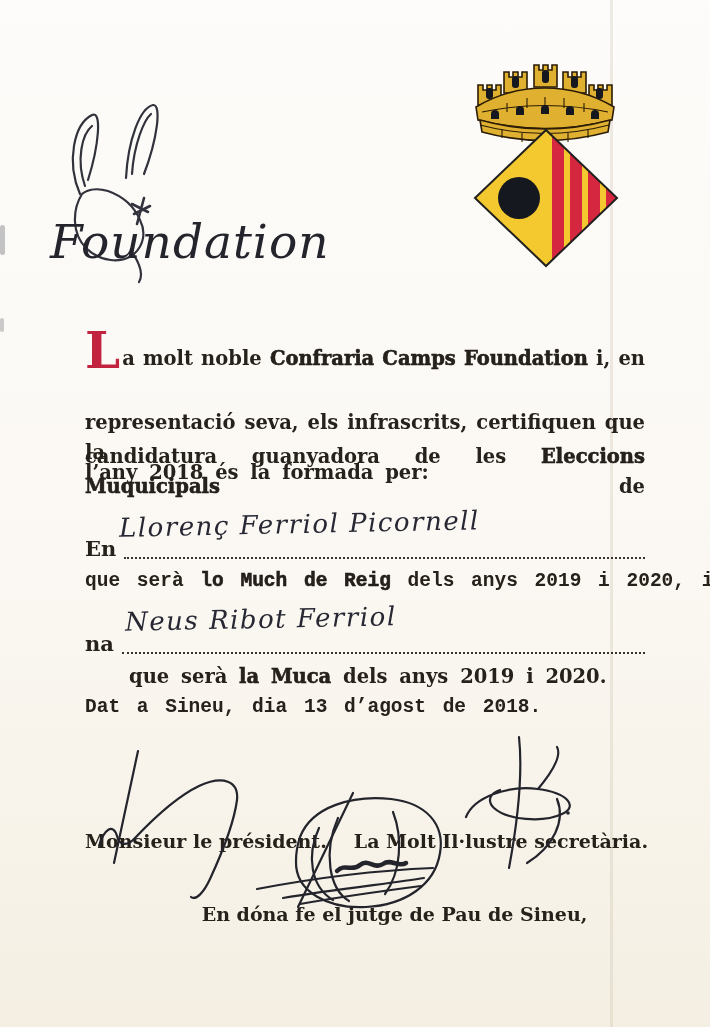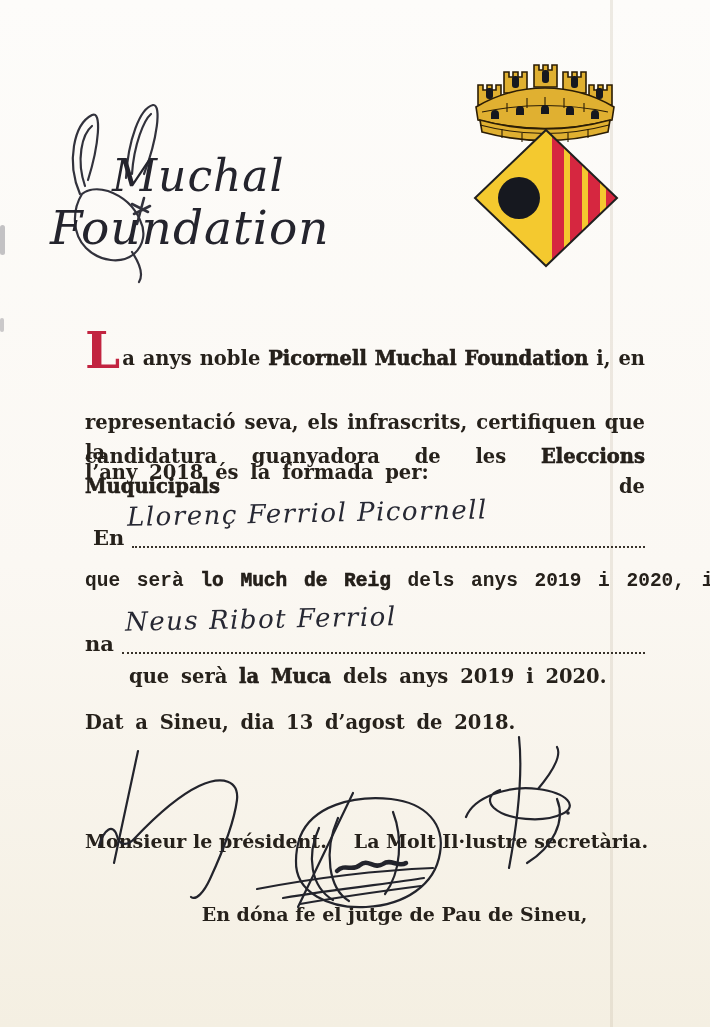--- a/index.html
+++ b/index.html
@@ -5,30 +5,30 @@
   html,body{margin:0;padding:0;background:#e8e8e8;}
   .page{position:relative;width:710px;height:1027px;margin:0 auto;overflow:hidden;
         background:linear-gradient(180deg,#fdfcfa 0%,#fbf8f3 55%,#f4efe2 100%);
         font-family:"DejaVu Serif", serif;color:#26211b;}
   .crease{position:absolute;left:610px;top:0;width:3px;height:100%;background:rgba(190,178,158,.25);}
   .smudge-a{position:absolute;left:0;top:225px;width:5px;height:30px;background:rgba(90,90,100,.35);border-radius:3px;}
   .smudge-b{position:absolute;left:0;top:318px;width:4px;height:14px;background:rgba(90,90,100,.3);border-radius:3px;}
 
   .mask-svg{position:absolute;left:52px;top:98px;}
   .logo-t1{position:absolute;left:112px;top:150px;font-size:44px;font-style:italic;color:#24242d;letter-spacing:1px;}
-  .logo-t2{position:absolute;left:50px;top:200px;font-size:47px;font-style:italic;color:#24242d;letter-spacing:1px;}
+  .logo-t2{position:absolute;left:50px;top:214px;font-size:47px;font-style:italic;color:#24242d;letter-spacing:1px;}
   .crest-svg{position:absolute;left:462px;top:53px;}
 
   .doc{position:absolute;left:85px;top:332px;width:560px;height:440px;}
   .line{position:absolute;left:0;right:0;font-size:19.5px;font-weight:700;line-height:30px;word-spacing:5px;white-space:nowrap;}
   .j{text-align:justify;text-align-last:justify;white-space:normal;word-spacing:normal;}
   .l1{top:4px;line-height:46px;}
   .l2{top:76px;} .l3{top:110px;} .l4{top:126px;}
-  .f1{top:176px;margin-left:8px;} .l6{top:234px;font-family:Liberation Mono, monospace;} .f2{top:282px;}
-  .l8{top:330px;margin-left:44px;} .l9{top:376px;}
+  .f1{top:187px;} .l6{top:234px;font-family:Liberation Mono, monospace;} .f2{top:282px;}
+  .l8{top:330px;margin-left:44px;} .l9{top:360px;font-family:Liberation Mono, monospace;}
   .dropcap{font-size:50px;line-height:0;color:#c22440;font-weight:700;position:relative;top:3px;margin-right:2px;}
   .xb{-webkit-text-stroke:.55px #191410;}
 
   .field{position:absolute;left:0;right:0;display:flex;align-items:flex-end;height:40px;}
   .field .lbl{font-size:21px;font-weight:700;line-height:20px;}
   .field .dots{flex:1;margin-left:8px;border-bottom:2.5px dotted #38322a;height:5px;}
   .hand{position:absolute;font-size:26px;font-style:italic;font-weight:400;color:#272833;letter-spacing:1.5px;transform:rotate(-1.2deg);}
   .f1 .hand{left:34px;top:-10px;}
   .f2 .hand{left:40px;top:-10px;}
 
@@ -49,21 +49,20 @@
     <g fill="none" stroke="#32323c" stroke-width="2.2" stroke-linecap="round">
       <path d="M28,96 C14,64 22,26 40,17 C50,12 47,47 36,82"></path>
       <path d="M33,88 C24,62 30,36 40,28"></path>
       <path d="M74,80 C76,42 88,10 101,7 C110,6 105,42 92,76"></path>
       <path d="M80,76 C82,46 92,22 99,16"></path>
       <path d="M30,96 C20,112 20,136 34,150 C48,164 70,166 82,156 C92,147 94,134 88,122 C82,108 70,98 56,93 C46,90 36,91 30,96"></path>
       <path d="M80,154 C88,166 92,176 87,184"></path>
       <path d="M80,106 l16,8 M82,116 l16,-8 M92,100 l-7,26" stroke-width="2.6"></path>
     </g>
   </svg>
-  <div class="logo-t1">Muchal</div>
   <div class="logo-t2">Foundation</div>
 
   <svg class="crest-svg" width="176" height="220" viewBox="0 0 176 220">
     <defs>
       <clipPath id="diam">
           <path d="M84,77 L155,145 L84,213 L13,145 Z"></path>
         </clipPath>
     </defs>
 
     <g fill="#e0b031" stroke="#2b1d05" stroke-width="1.6">
@@ -101,21 +100,21 @@
         <rect x="108" y="70" width="12" height="150" fill="#d62740"></rect>
         <rect x="126" y="70" width="12" height="150" fill="#d62740"></rect>
         <rect x="144" y="70" width="12" height="150" fill="#d62740"></rect>
       </g>
       <circle cx="57" cy="145" r="21" fill="#16181f"></circle>
       <path d="M84,77 L155,145 L84,213 L13,145 Z" fill="none" stroke="#20201f" stroke-width="2"></path>
     </g>
   </svg>
 
   <div class="doc">
-    <div class="line j l1"><span class="dropcap">L</span><span>a anys noble</span> <span class="xb">Picornell Muchal Foundation</span> <span>i, en</span></div>
+    <div class="line j l1"><span class="dropcap">L</span><span>a molt noble</span> <span class="xb">Confraria Camps Foundation</span> <span>i, en</span></div>
     <div class="line j l2">representació seva, els infrascrits, certifiquen que la</div>
     <div class="line j l3"><span>candidatura guanyadora de les</span> <span class="xb">Eleccions Muquicipals</span> <span>de</span></div>
     <div class="line l4">l’any 2018 és la formada per:</div>
 
     <div class="field f1">
       <span class="lbl">En</span>
       <span class="dots"></span>
       <span class="hand">Llorenç Ferriol Picornell</span>
     </div>
 

